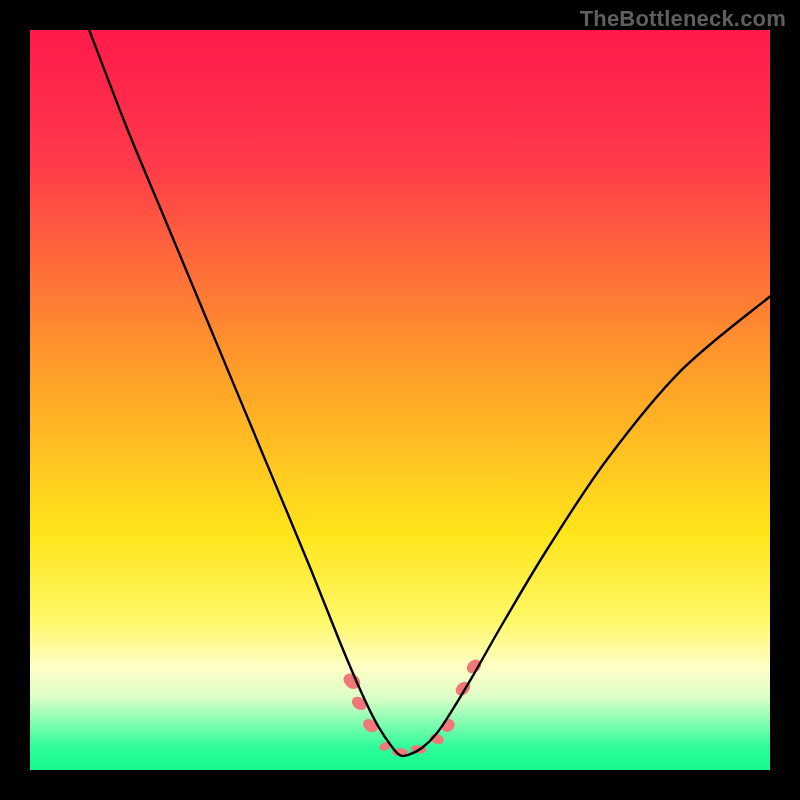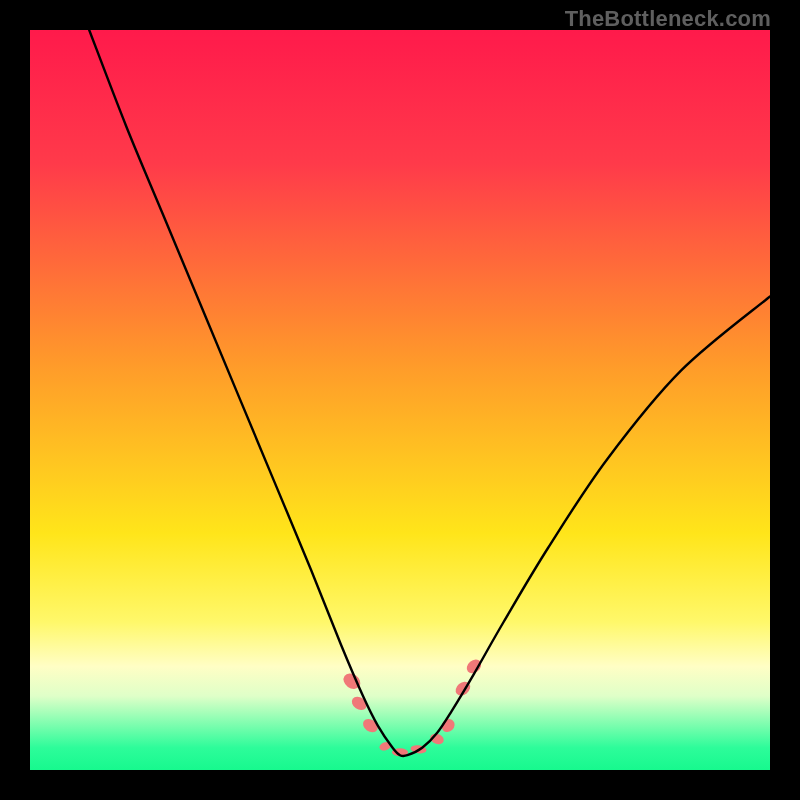--- a/index.html
+++ b/index.html
@@ -14,21 +14,21 @@
     position: absolute;
     left: 0;
     top: 0;
     width: 800px;
     height: 800px;
     background: #000;
   }
   .watermark {
     position: absolute;
     top: 6px;
-    right: 29px;
+    right: 14px;
     font-family: Arial, Helvetica, sans-serif;
     font-size: 22px;
     font-weight: 600;
     color: #5f5f5f;
     letter-spacing: 0.2px;
   }
   svg.plot {
     position: absolute;
     left: 30px;
     top: 30px;

